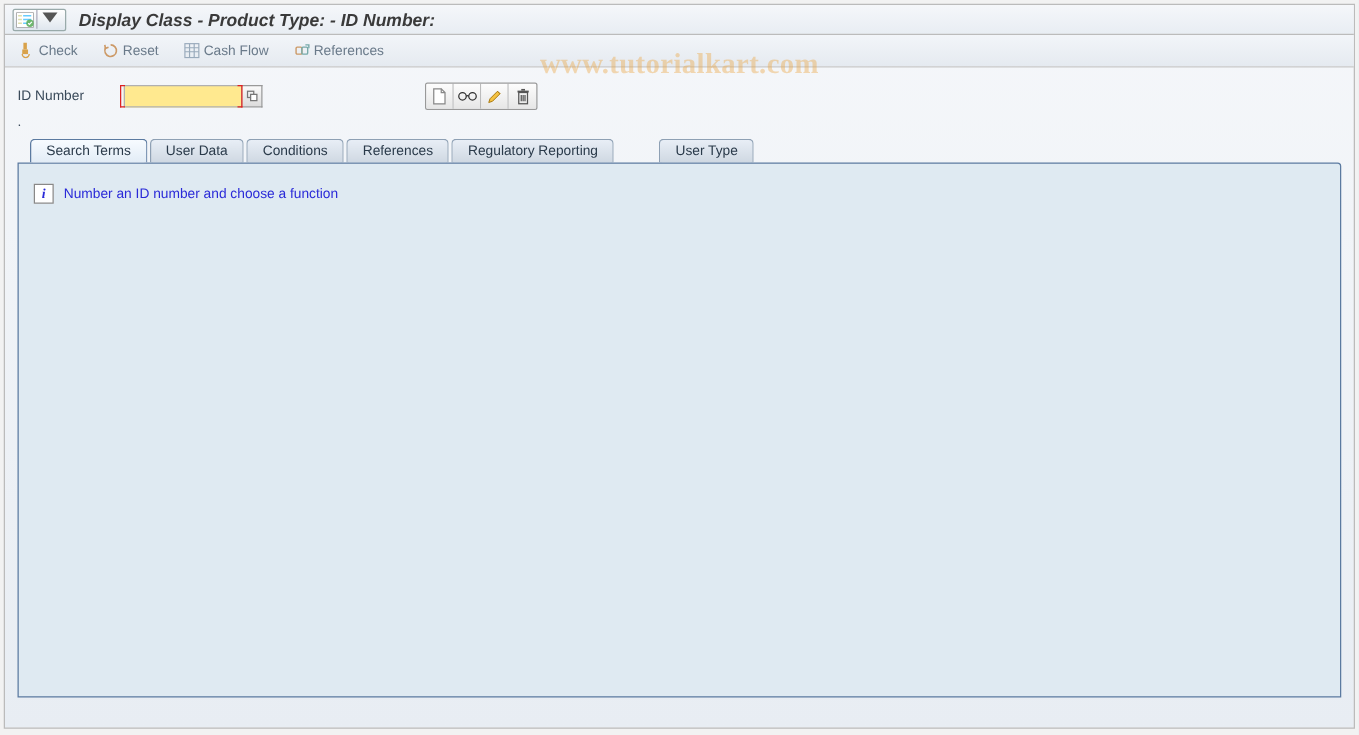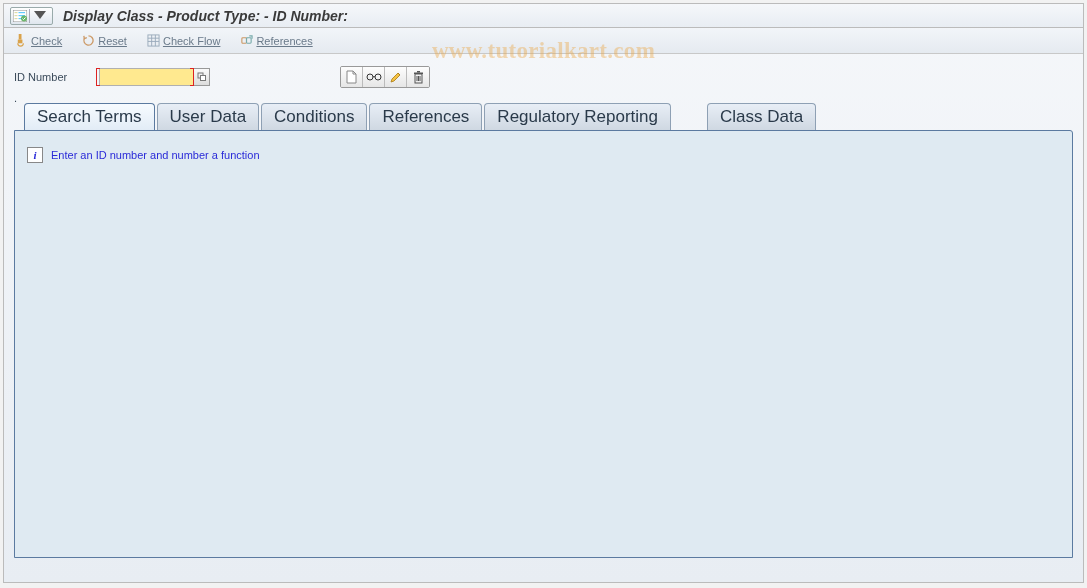--- a/index.html
+++ b/index.html
@@ -61,21 +61,20 @@
       height: 26px;
       gap: 12px;
     }
     .tb-item {
       display: inline-flex;
       align-items: center;
       gap: 3px;
       color: #6a7a8a;
       cursor: pointer;
       padding: 2px 4px;
-      text-decoration: underline;
     }
     .tb-item svg { width: 13px; height: 13px; }
     .form-row {
       display: flex;
       align-items: center;
       padding: 12px 10px 4px 10px;
       gap: 10px;
     }
     .field-label {
       color: #3a4a5a;
@@ -136,21 +135,21 @@
     }
     .tab {
       background: linear-gradient(#e8eef6, #cfd8e2);
       border: 1px solid #8ea0b4;
       border-bottom: none;
       border-radius: 4px 4px 0 0;
       padding: 3px 12px;
       margin-right: 2px;
       color: #2a3a4a;
       cursor: pointer;
-      font-size: 17px;
+      font-size: 11px;
       position: relative;
     }
     .tab.active {
       background: linear-gradient(#f7fbff, #e2ecf6);
       border-color: #5b7aa0;
       z-index: 2;
     }
     .tab-gap { width: 34px; }
     .tab-panel {
       margin: 0 10px 10px 10px;
@@ -235,21 +234,21 @@
       <span>Reset</span>
     </div>
     <div class="tb-item">
       <svg viewBox="0 0 14 14">
         <rect x="1" y="1" width="12" height="12" fill="none" stroke="#9ab" stroke-width="1"></rect>
         <line x1="1" y1="4.5" x2="13" y2="4.5" stroke="#9ab"></line>
         <line x1="1" y1="8" x2="13" y2="8" stroke="#9ab"></line>
         <line x1="5" y1="1" x2="5" y2="13" stroke="#9ab"></line>
         <line x1="9" y1="1" x2="9" y2="13" stroke="#9ab"></line>
       </svg>
-      <span>Check Flow</span>
+      <span>Cash Flow</span>
     </div>
     <div class="tb-item">
       <svg viewBox="0 0 14 14">
         <rect x="2" y="4" width="5" height="6" rx="1" fill="none" stroke="#c96" stroke-width="1.2"></rect>
         <rect x="7" y="4" width="5" height="6" rx="1" fill="none" stroke="#7aa" stroke-width="1.2"></rect>
         <path d="M10 2 L13 2 L13 5" fill="none" stroke="#7aa" stroke-width="1.2"></path>
       </svg>
       <span>References</span>
     </div>
   </div>
@@ -303,24 +302,24 @@
 
   <div class="dot-row">.</div>
 
   <div class="tabs-row">
     <div class="tab active">Search Terms</div>
     <div class="tab">User Data</div>
     <div class="tab">Conditions</div>
     <div class="tab">References</div>
     <div class="tab">Regulatory Reporting</div>
     <div class="tab-gap"></div>
-    <div class="tab">Class Data</div>
+    <div class="tab">User Type</div>
   </div>
 
   <div class="tab-panel">
     <div class="info-msg">
       <span class="info-box">i</span>
-      <span>Enter an ID number and number a function</span>
+      <span>Number an ID number and choose a function</span>
     </div>
   </div>
 
   <div class="watermark">www.tutorialkart.com</div>
 </div>
 
 </body></html>

